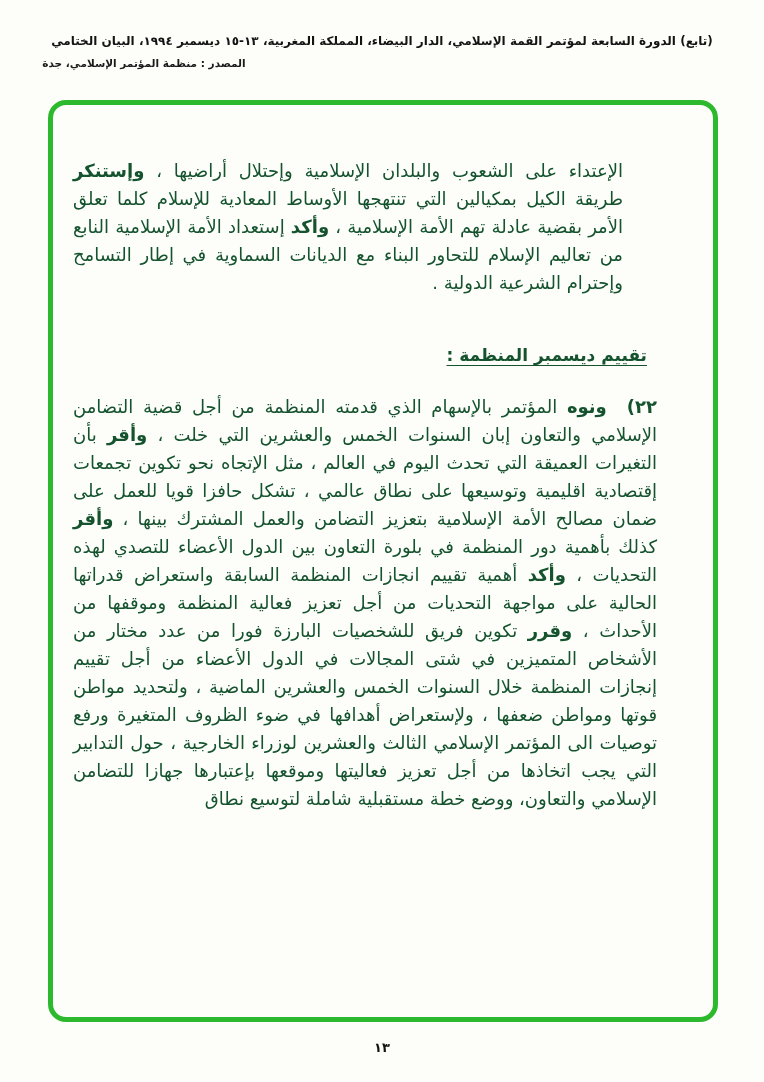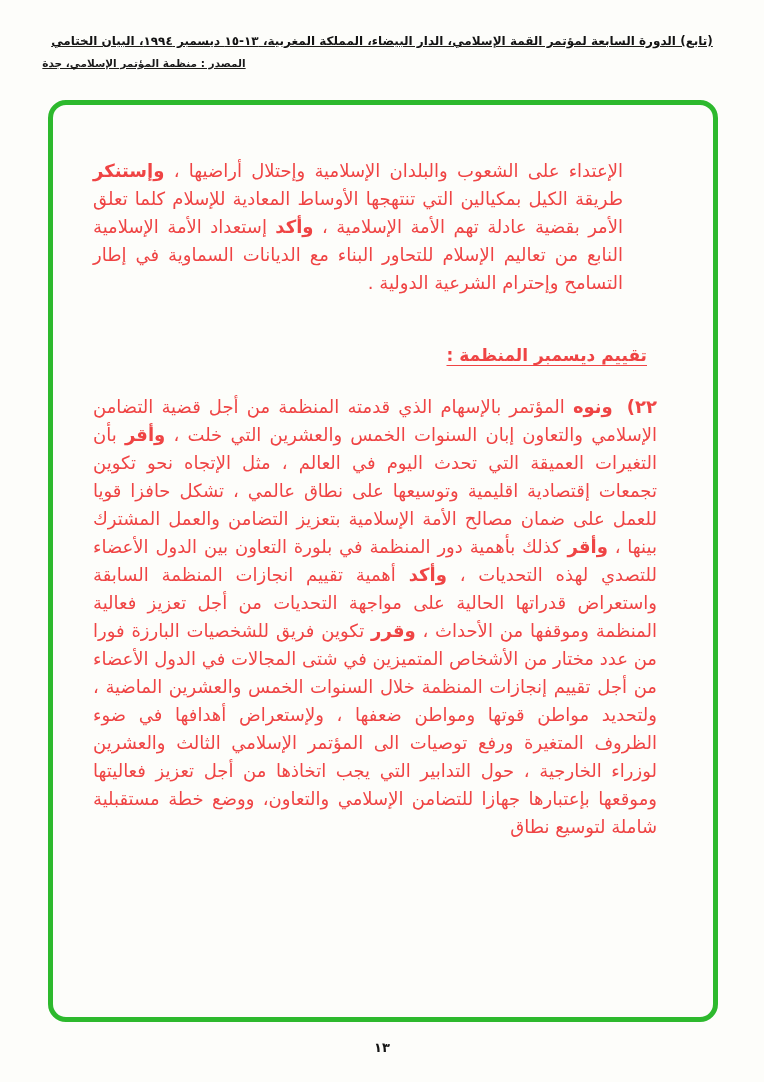--- a/index.html
+++ b/index.html
@@ -45,59 +45,59 @@
     border: 5px solid #2db92d;
     border-radius: 18px;
     background: transparent;
   }
   .frame-content {
     direction: rtl;
     text-align: justify;
     text-justify: inter-word;
     font-size: 18px;
     line-height: 28px;
-    padding: 52px 56px 0 40px;
-    color: #ef4444;
+    padding: 52px 56px 0 20px;
+    color: #14532d;
   }
   .para-continuation {
     padding-right: 34px;
   }
   .section-heading {
     font-weight: bold;
     font-size: 17px;
     margin: 44px 10px 24px 0;
     text-decoration: underline;
     text-underline-offset: 4px;
     text-align: right;
   }
   .numbered-item {
     margin-top: 4px;
   }
   .item-number {
     font-weight: bold;
-    margin-left: 14px;
+    margin-left: 20px;
     white-space: nowrap;
   }
   .seg-bold { font-weight: bold; }
   .page-number {
     position: absolute;
     top: 1040px;
     left: 0;
     width: 100%;
     text-align: center;
     font-size: 13px;
     font-weight: bold;
     color: #141414;
     direction: rtl;
   }
 </style>
 </head>
 <body>
 
-<div class="page" style="background: rgb(253, 253, 250); text-decoration: underline;">
+<div class="page" style="background: rgb(253, 253, 250);">
 
   <div class="doc-header">
     <div class="doc-header-title">(تابع) الدورة السابعة لمؤتمر القمة الإسلامي، الدار البيضاء، المملكة المغربية، ١٣-١٥ ديسمبر ١٩٩٤، البيان الختامي</div>
     <div class="doc-header-source">المصدر :  منظمة المؤتمر الإسلامي، جدة</div>
   </div>
 
   <div class="green-frame" style="border-color: rgb(45, 185, 45);">
     <div class="frame-content">
 
       <p class="para-continuation"><span>الإعتداء على الشعوب والبلدان الإسلامية وإحتلال أراضيها ، </span><span class="seg-bold">وإستنكر</span><span> طريقة الكيل بمكيالين التي تنتهجها الأوساط المعادية للإسلام كلما تعلق الأمر بقضية عادلة تهم الأمة الإسلامية ، </span><span class="seg-bold">وأكد</span><span> إستعداد الأمة الإسلامية النابع من تعاليم الإسلام للتحاور البناء مع الديانات السماوية في إطار التسامح وإحترام الشرعية الدولية .</span></p>

